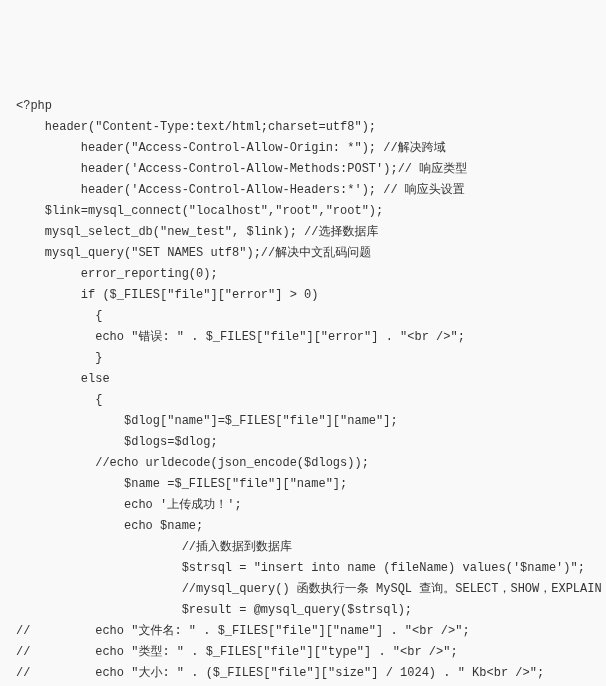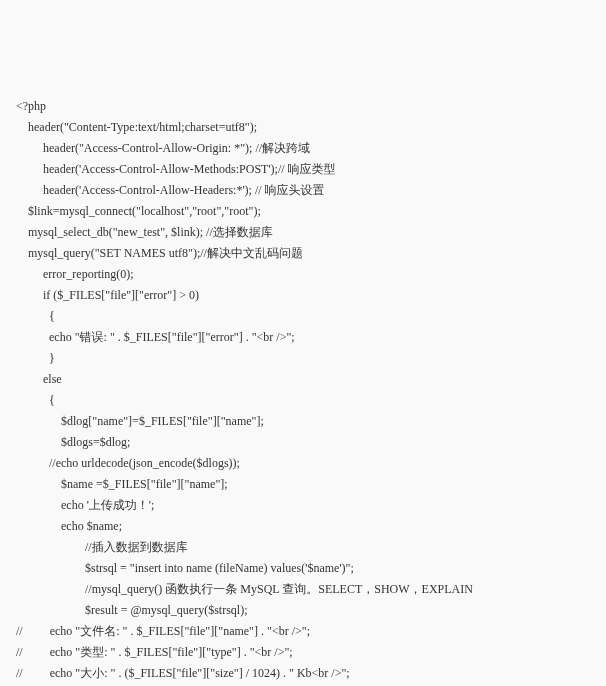--- a/index.html
+++ b/index.html
@@ -7,21 +7,21 @@
     padding: 12px 16px;
     background: #f9f9f9;
     font-family: Consolas, "Courier New", monospace;
     font-size: 12px;
     line-height: 21px;
     color: #333;
     white-space: pre;
     overflow-x: auto;
   }
   .code-container {
-    font-family: Liberation Serif, serif;
+    font-family: Liberation Mono, monospace;
   }
 </style>
 </head>
 <body>
 
 
 
 <div class="code-container" id="code-target"><div>&lt;?php</div><div>    header("Content-Type:text/html;charset=utf8");</div><div>         header("Access-Control-Allow-Origin: *"); //解决跨域</div><div>         header('Access-Control-Allow-Methods:POST');// 响应类型</div><div>         header('Access-Control-Allow-Headers:*'); // 响应头设置</div><div>    $link=mysql_connect("localhost","root","root");</div><div>    mysql_select_db("new_test", $link); //选择数据库</div><div>    mysql_query("SET NAMES utf8");//解决中文乱码问题</div><div>         error_reporting(0);</div><div>         if ($_FILES["file"]["error"] &gt; 0)</div><div>           {</div><div>           echo "错误: " . $_FILES["file"]["error"] . "&lt;br /&gt;";</div><div>           }</div><div>         else</div><div>           {</div><div>               $dlog["name"]=$_FILES["file"]["name"];</div><div>               $dlogs=$dlog;</div><div>           //echo urldecode(json_encode($dlogs));</div><div>               $name =$_FILES["file"]["name"];</div><div>               echo '上传成功！';</div><div>               echo $name;</div><div>                       //插入数据到数据库</div><div>                       $strsql = "insert into name (fileName) values('$name')";</div><div>                       //mysql_query() 函数执行一条 MySQL 查询。SELECT，SHOW，EXPLAIN</div><div>                       $result = @mysql_query($strsql);</div><div>//         echo "文件名: " . $_FILES["file"]["name"] . "&lt;br /&gt;";</div><div>//         echo "类型: " . $_FILES["file"]["type"] . "&lt;br /&gt;";</div><div>//         echo "大小: " . ($_FILES["file"]["size"] / 1024) . " Kb&lt;br /&gt;";</div></div>
 
 

